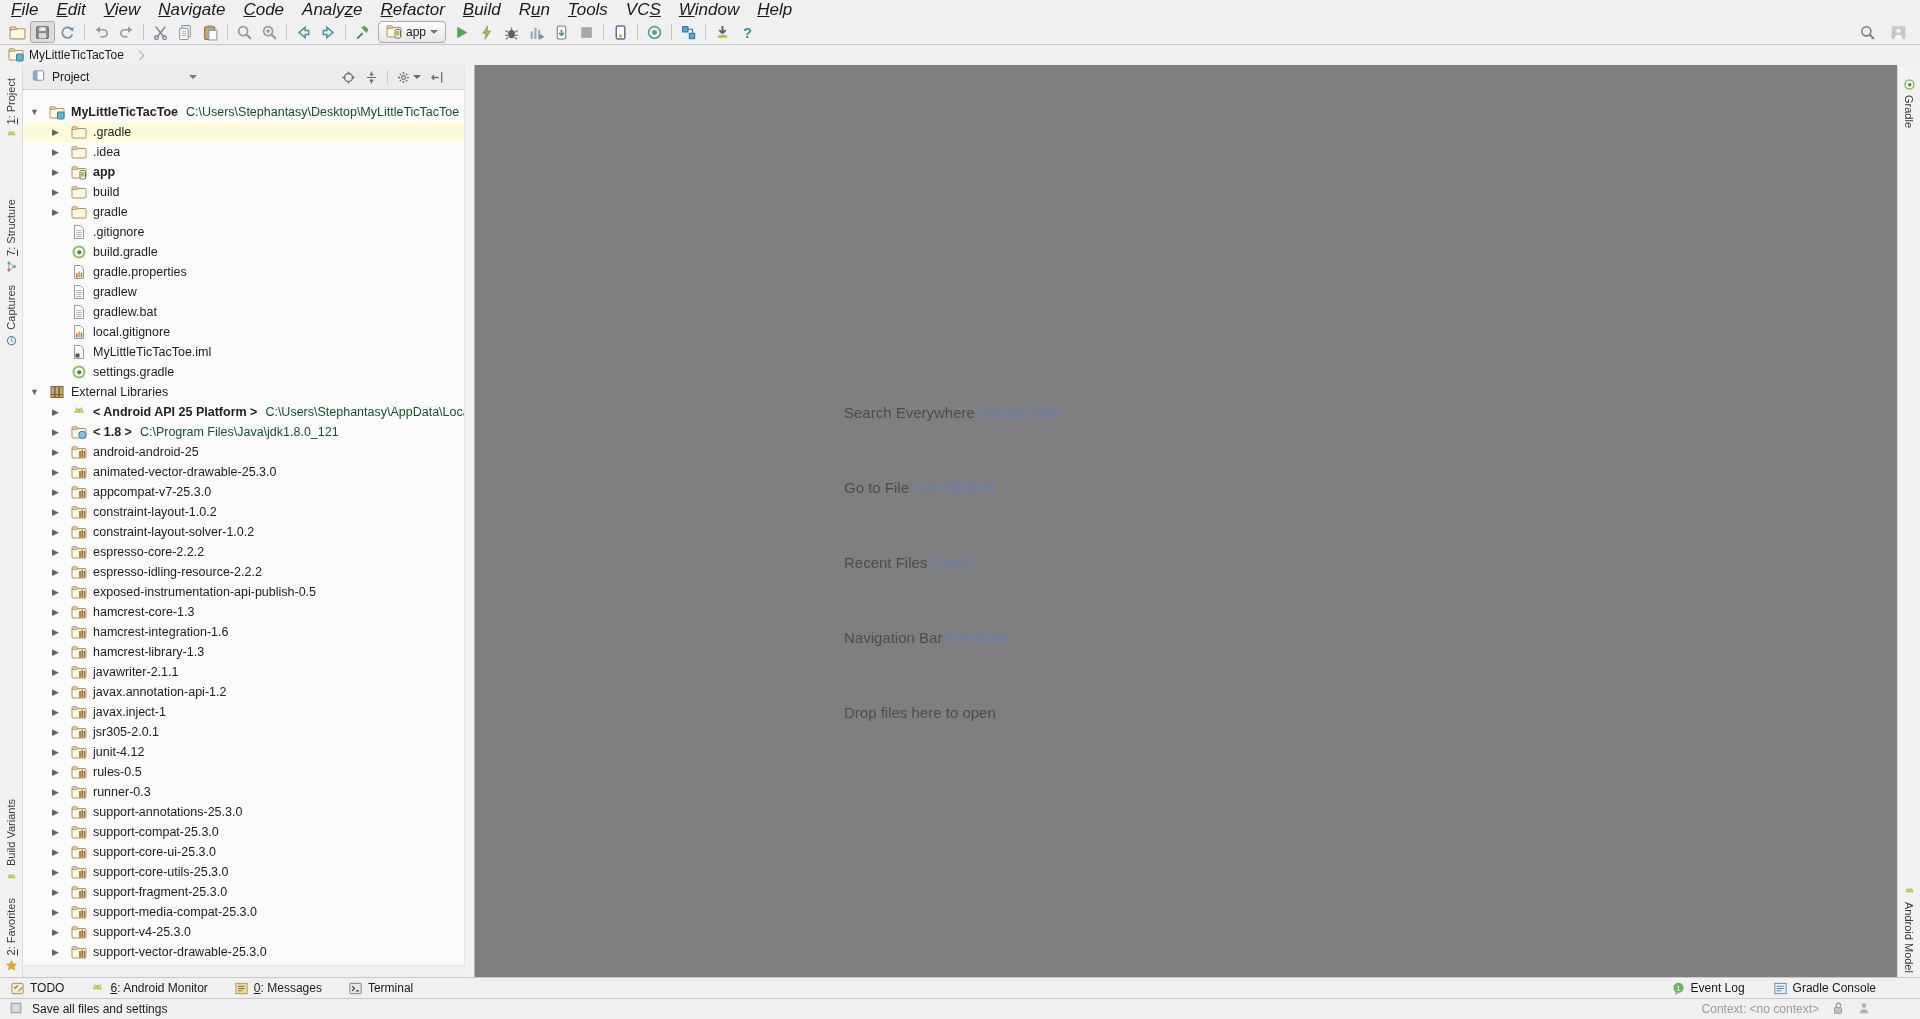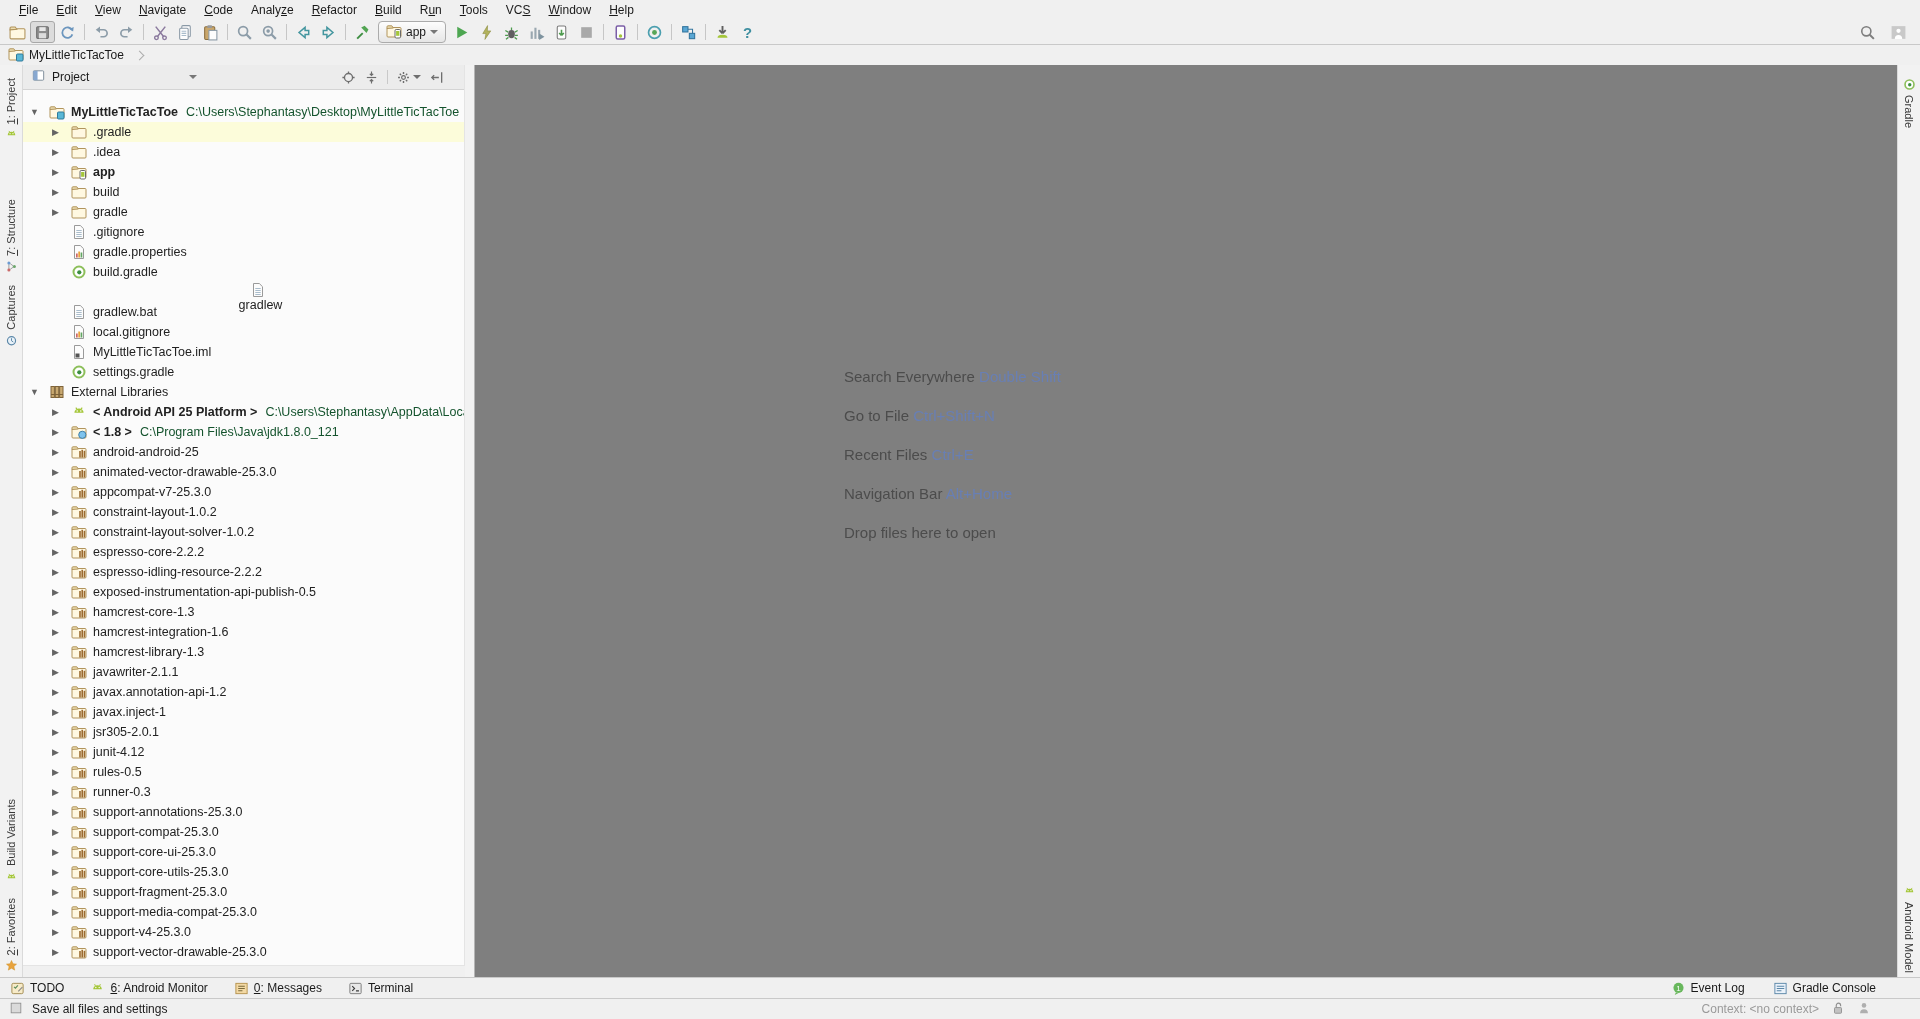--- a/index.html
+++ b/index.html
@@ -1,19 +1,19 @@
 <!DOCTYPE html>
 <html><head>
 <meta charset="utf-8">
 <style>
   html,body{margin:0;padding:0;background:#555;}
   .app{position:relative;width:1920px;height:1019px;background:#F0F0F0;overflow:hidden;
        font-family:"Liberation Sans","DejaVu Sans",sans-serif;color:#1a1a1a;}
   
-  .menubar{height:20px;display:flex;align-items:center;background:#F0F0F0;font-size:12px;padding-left:10px;}
+  .menubar{height:20px;display:flex;align-items:center;background:#F0F0F0;font-size:17px;padding-left:2px;font-style:italic;}
   .menu-item{padding:2px 9px;cursor:default;}
   .menu-item u{text-decoration:underline;}
   
   .toolbar{height:24px;display:flex;align-items:center;background:#F0F0F0;border-bottom:1px solid #C9C9C9;padding:0 5px;}
   .tbtn{width:25px;height:22px;display:flex;align-items:center;justify-content:center;border-radius:3px;}
   .tbtn svg{width:17px;height:17px;}
   .tbtn.pressed{background:#DCDCDC;border:1px solid #A8A8A8;width:23px;height:20px;}
   .tsep{width:1px;height:16px;background:#C6C6C6;margin:0 4px;}
   .run-config{display:flex;align-items:center;gap:4px;height:20px;padding:0 7px;margin:0 3px;
       border:1px solid #ABABAB;border-radius:4px;background:linear-gradient(#FDFDFD,#E6E6E6);font-size:12px;}
@@ -52,21 +52,21 @@
   .arrow{width:24px;flex:none;font-size:9px;color:#646464;padding-left:5px;box-sizing:border-box;}
   .ticon{width:16px;height:16px;margin-right:6px;flex:none;}
   .ticon svg{width:16px;height:16px;display:block;}
   .tlabel.b{font-weight:bold;}
   .tpath{color:#14532d;margin-left:8px;}
   .vtrack{position:absolute;top:0;right:0;bottom:0;width:9px;background:#F2F2F2;border-left:1px solid #E4E4E4;}
   .htrack{position:absolute;left:0;right:9px;bottom:0;height:11px;background:#F0F0F0;border-top:1px solid #E4E4E4;}
   
   .editor{flex:1;background:#7F7F7F;position:relative;}
   .shortcuts{position:absolute;left:369px;top:303px;font-size:15px;color:#4C4C4C;}
-  .sline{height:39px;}
+  .sline{height:39px;margin-top:36px;}
   .skeys{color:#687FB5;}
   
   .toolbtns{position:absolute;left:0;right:0;bottom:21px;height:21px;background:#F0F0F0;border-top:1px solid #C9C9C9;
       display:flex;align-items:center;font-size:12px;padding:0 10px;box-sizing:border-box;}
   .twb{display:flex;align-items:center;gap:5px;margin-right:26px;cursor:default;}
   .twb svg{width:15px;height:15px;}
   .tb-right{margin-left:auto;display:flex;align-items:center;padding-right:34px;}
   .tb-right .twb{margin-right:0;margin-left:28px;}
   .statusbar{position:absolute;left:0;right:0;bottom:0;height:21px;background:#F0F0F0;border-top:1px solid #C9C9C9;
       display:flex;align-items:center;font-size:12px;padding:0 9px;box-sizing:border-box;}
@@ -464,39 +464,39 @@
                 <path d="M3.5 1.5 h5.8 l3.2 3.2 V14.5 h-9z" fill="#FCFCFC" stroke="#9A9A9A"></path>
                 <path d="M5.3 6.5h5.4M5.3 8.5h5.4M5.3 10.5h5.4M5.3 12.5h5.4" stroke="#A9BCCB"></path>
               </svg>
             </span>
             <span class="tlabel">.gitignore</span>
           </div>
           <div class="trow" style="padding-left: 24px;">
             <span class="arrow"></span>
             <span class="ticon">
               <svg viewBox="0 0 16 16" xmlns="http://www.w3.org/2000/svg">
+                <circle cx="8" cy="8" r="5.5" fill="#FFF" stroke="#8CBF5A" stroke-width="2"></circle>
+                <circle cx="8.3" cy="8.3" r="2.1" fill="#3B8E3F"></circle>
+              </svg>
+            </span>
+            <span class="tlabel">build.gradle</span>
+          </div>
+          <div class="trow" style="padding-left: 24px;">
+            <span class="arrow"></span>
+            <span class="ticon">
+              <svg viewBox="0 0 16 16" xmlns="http://www.w3.org/2000/svg">
                 <path d="M3.5 1.5 h5.8 l3.2 3.2 V14.5 h-9z" fill="#FCFCFC" stroke="#9A9A9A"></path>
                 <rect x="5" y="9.5" width="1.7" height="4" fill="#CC6666"></rect>
                 <rect x="7.3" y="7.5" width="1.7" height="6" fill="#E8A33D"></rect>
                 <rect x="9.6" y="8.5" width="1.7" height="5" fill="#62A662"></rect>
               </svg>
             </span>
             <span class="tlabel">gradle.properties</span>
           </div>
           <div class="trow" style="padding-left: 24px;">
-            <span class="arrow"></span>
-            <span class="ticon">
-              <svg viewBox="0 0 16 16" xmlns="http://www.w3.org/2000/svg">
-                <circle cx="8" cy="8" r="5.5" fill="#FFF" stroke="#8CBF5A" stroke-width="2"></circle>
-                <circle cx="8.3" cy="8.3" r="2.1" fill="#3B8E3F"></circle>
-              </svg>
-            </span>
-            <span class="tlabel">build.gradle</span>
-          </div>
-          <div class="trow" style="padding-left: 24px; flex-direction: column;">
             <span class="arrow"></span>
             <span class="ticon">
               <svg viewBox="0 0 16 16" xmlns="http://www.w3.org/2000/svg">
                 <path d="M3.5 1.5 h5.8 l3.2 3.2 V14.5 h-9z" fill="#FCFCFC" stroke="#9A9A9A"></path>
                 <path d="M5.3 6.5h5.4M5.3 8.5h5.4M5.3 10.5h5.4M5.3 12.5h5.4" stroke="#A9BCCB"></path>
               </svg>
             </span>
             <span class="tlabel">gradlew</span>
           </div>
           <div class="trow" style="padding-left: 24px;">

